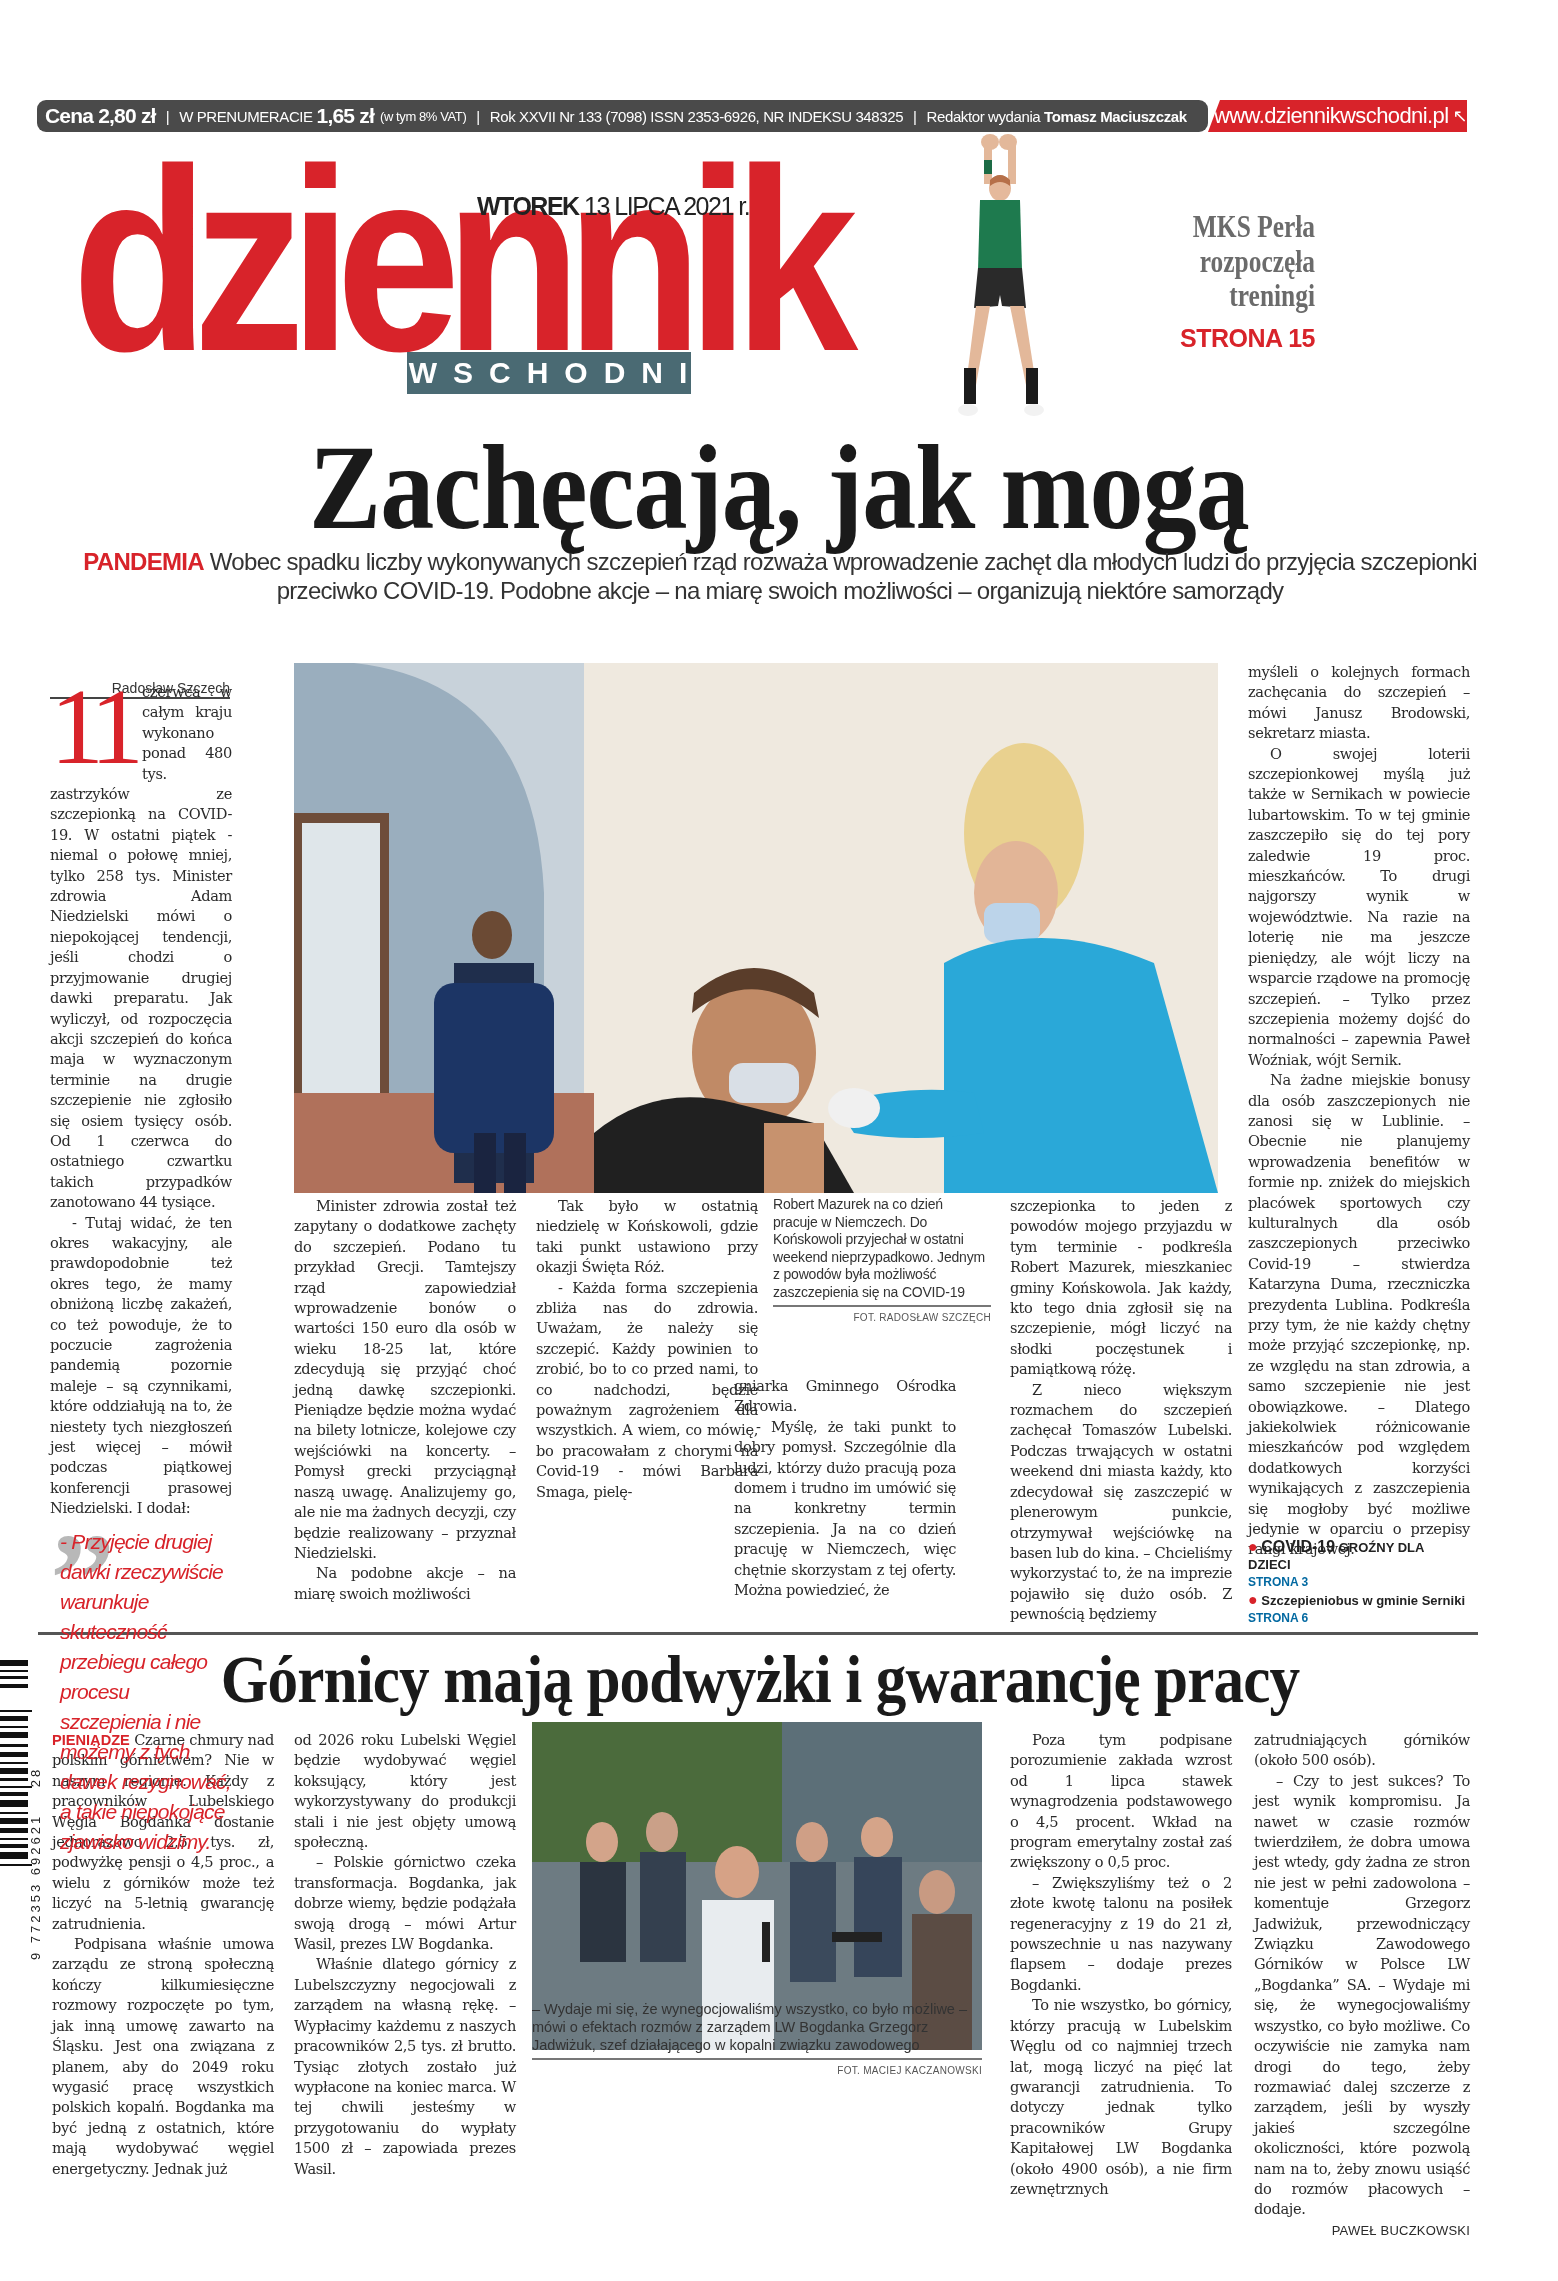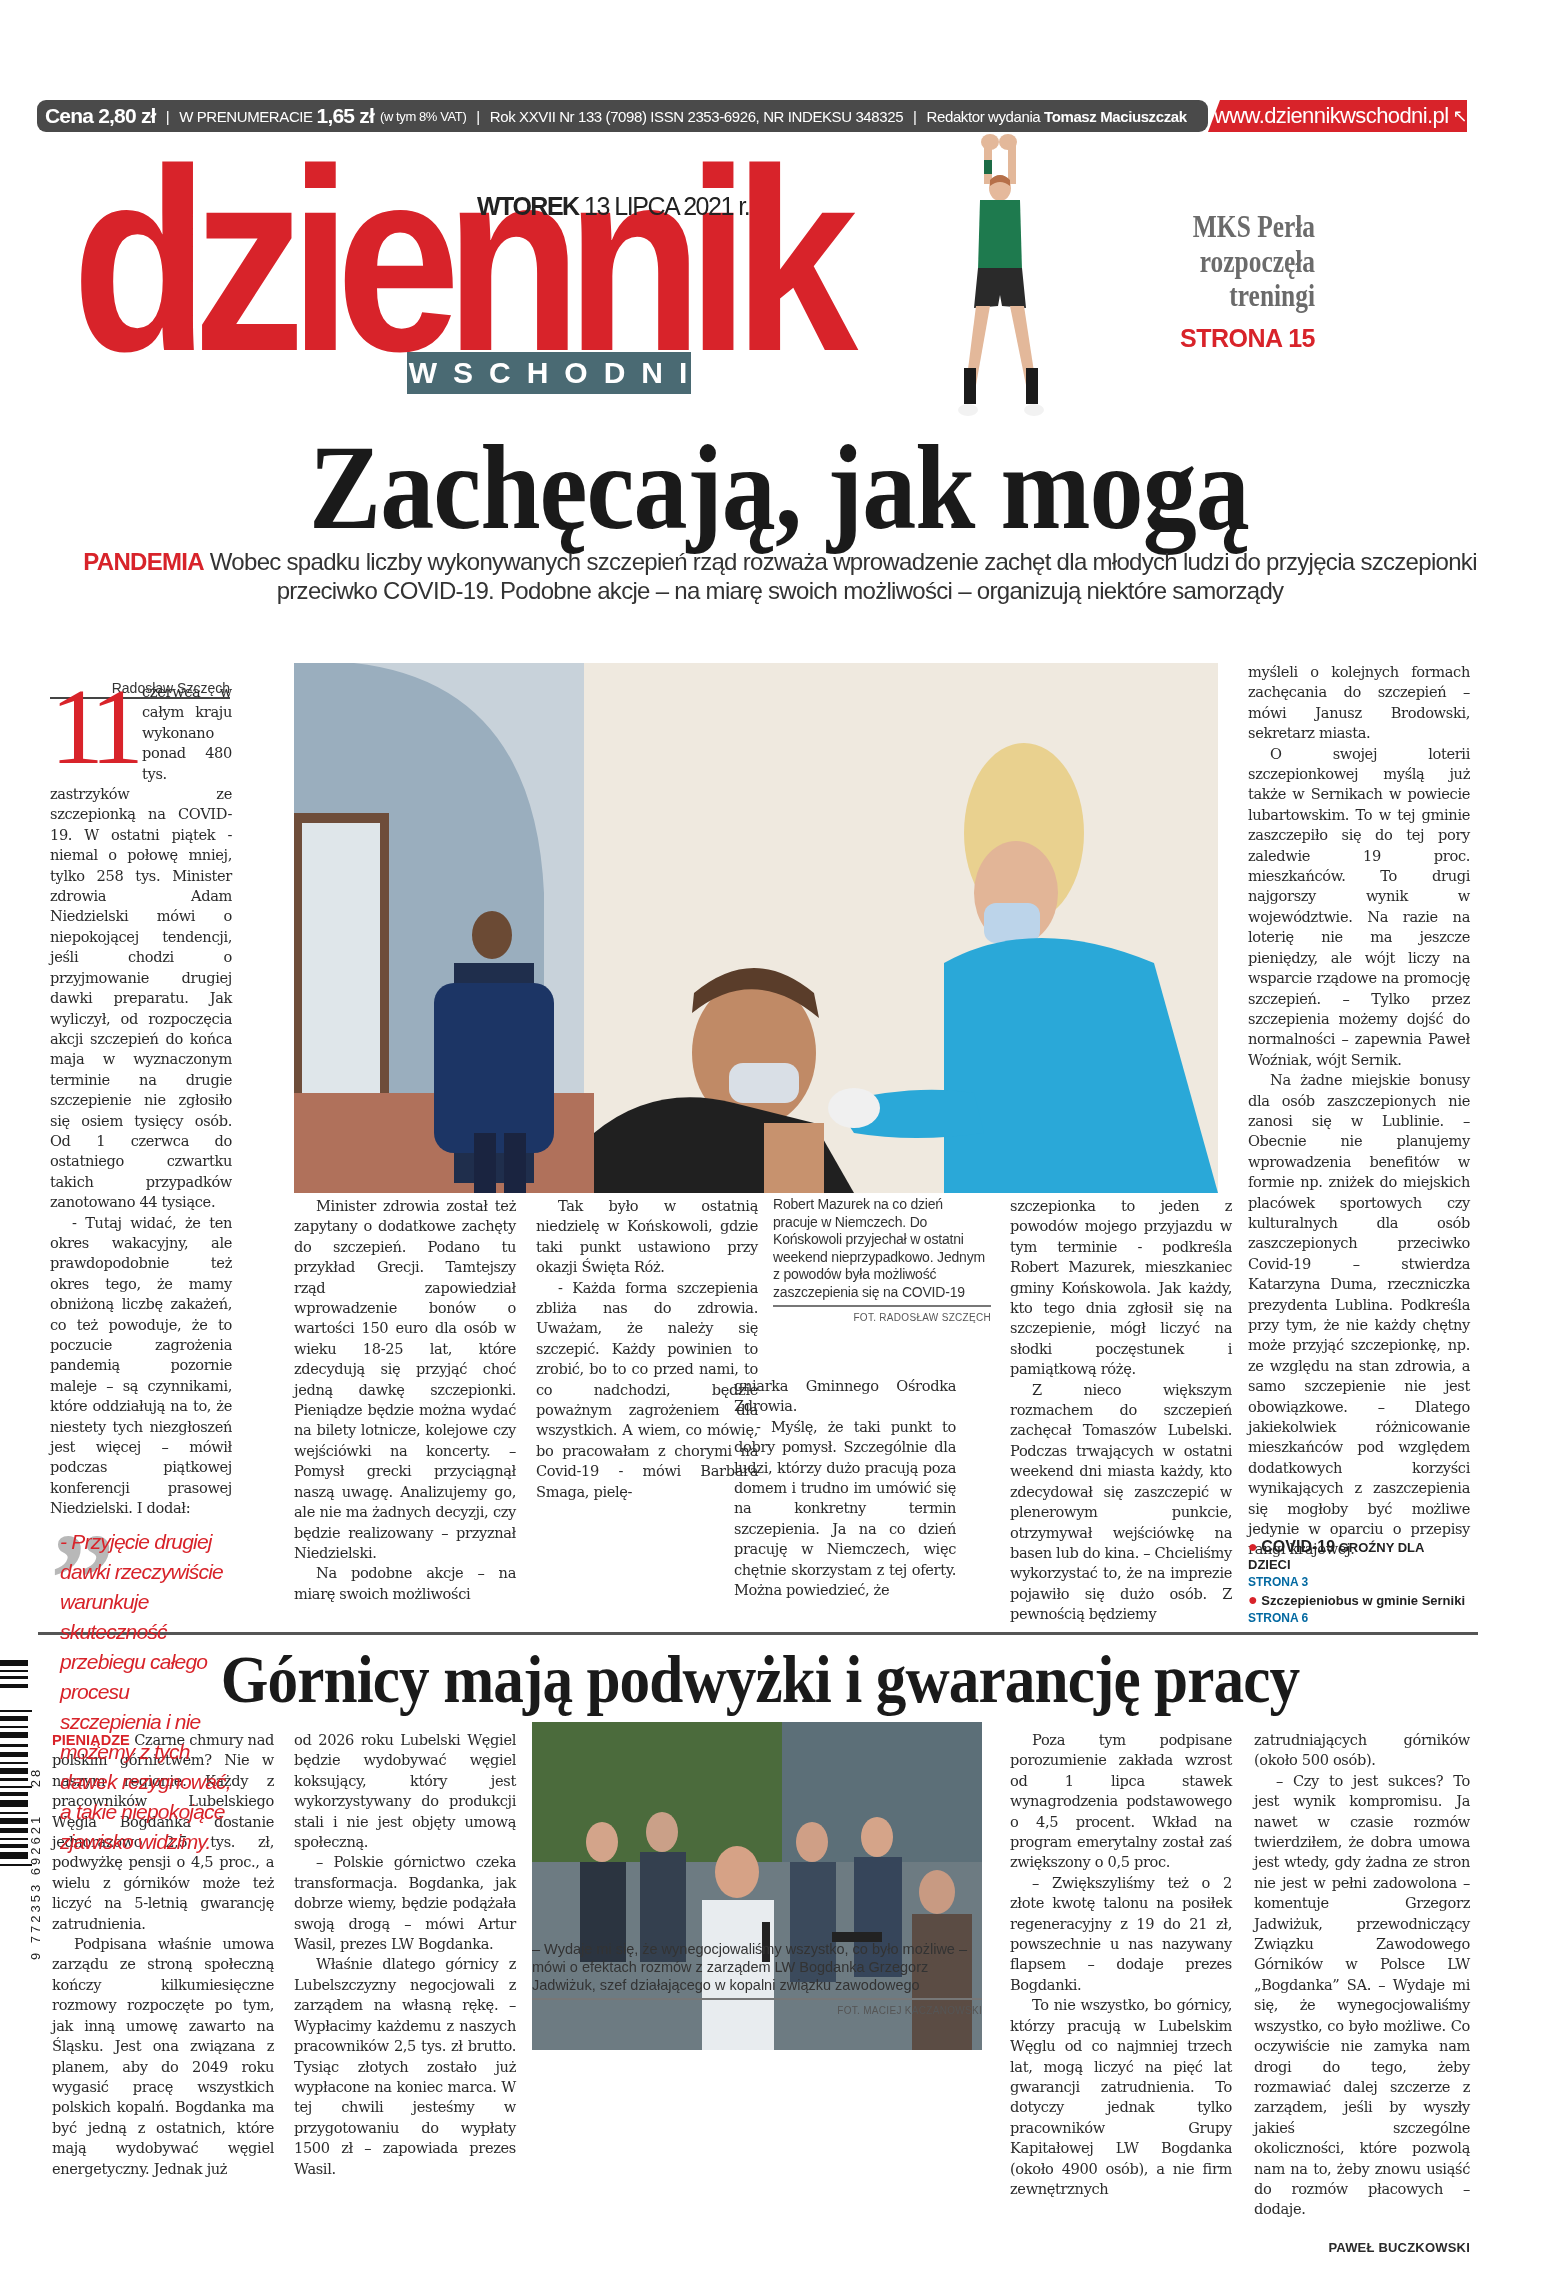--- a/index.html
+++ b/index.html
@@ -63,22 +63,22 @@
   .refs .r .big { font-size: 16px; }
   .refs .r .red { color: #0369a1; font-size: 12px; }
 
   .rule { position: absolute; left: 38px; top: 1632px; width: 1440px; height: 3px; background: #555; }
   .headline2 { position: absolute; left: 40px; top: 1645px; width: 1440px; text-align: center; font-family: "Liberation Serif", serif;
                font-size: 68px; font-weight: bold; color: #1a1a1a; letter-spacing: -1px; transform: scaleX(0.9); transform-origin: center; line-height: 1; }
   .kicker { color: #d8232a; font-family: "Liberation Sans", sans-serif; font-weight: bold; letter-spacing: 0; }
 
   .photo2 { position: absolute; left: 532px; top: 1722px; width: 450px; height: 328px; overflow: hidden;
             background: linear-gradient(180deg, #3f5a3a 0%, #5d7a4a 30%, #7b8f80 55%, #5e6e7a 100%); }
-  .caption2 { position: absolute; left: 532px; top: 1940px; width: 450px; font-family: "Liberation Sans", sans-serif; font-size: 14.5px; line-height: 18px; color: #333; }
-  .signature { font-family: "Liberation Sans", sans-serif; font-weight: bold; font-size: 13px; text-align: right; margin-top: 18px; letter-spacing: 0.2px; }
+  .caption2 { position: absolute; left: 532px; top: 2000px; width: 450px; font-family: "Liberation Sans", sans-serif; font-size: 14.5px; line-height: 18px; color: #333; }
+  .signature { font-family: "Liberation Sans", sans-serif; font-weight: normal; font-size: 13px; text-align: right; margin-top: 1px; letter-spacing: 0.2px; }
 
   .barcode { position: absolute; left: 0px; top: 1660px; width: 32px; height: 300px; }
   .barcode-digits { position: absolute; left: 28px; top: 1660px; width: 20px; height: 300px; font-family: "Liberation Sans", sans-serif; font-size: 13px;
                     writing-mode: vertical-rl; transform: rotate(180deg); color: #222; letter-spacing: 3px; }
 </style>
 </head>
 <body>
 
 <div class="topbar">
   <span class="big">Cena 2,80 zł</span>

